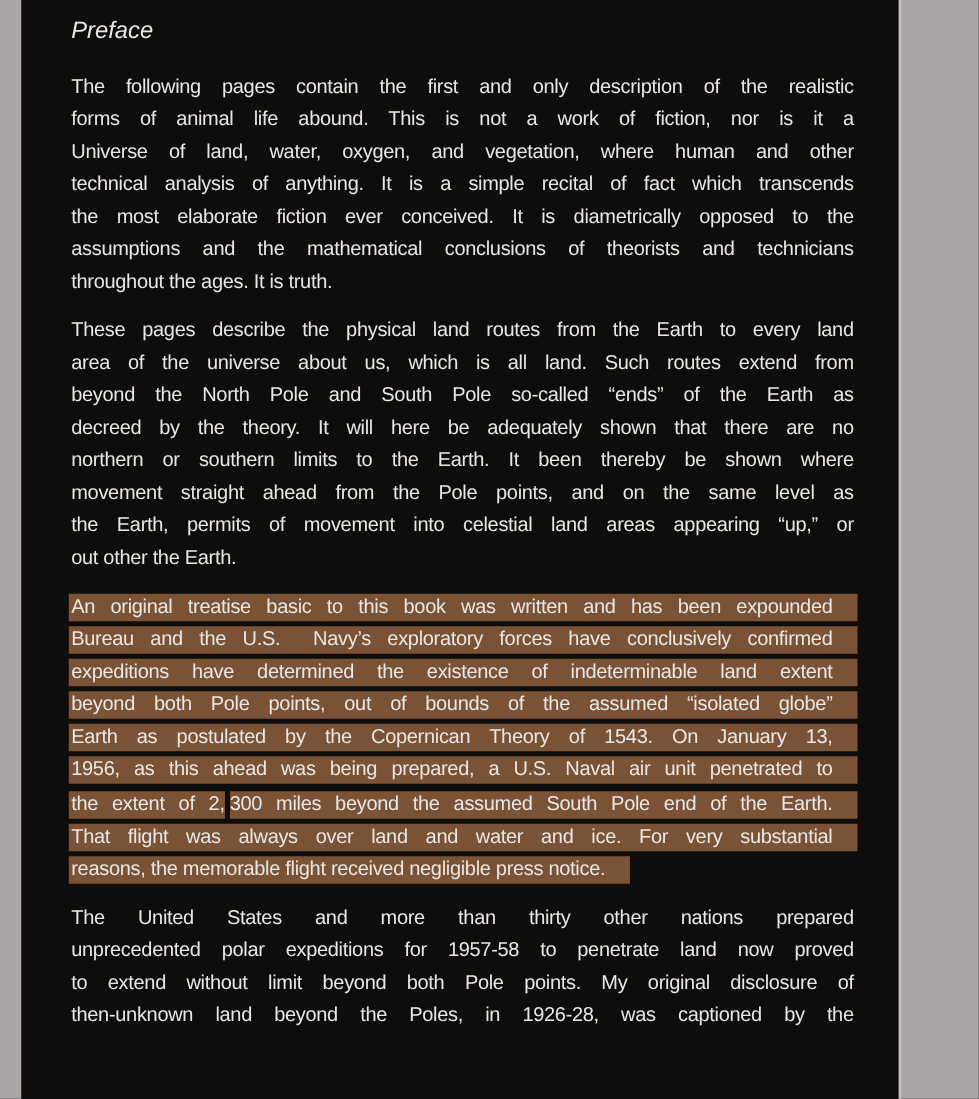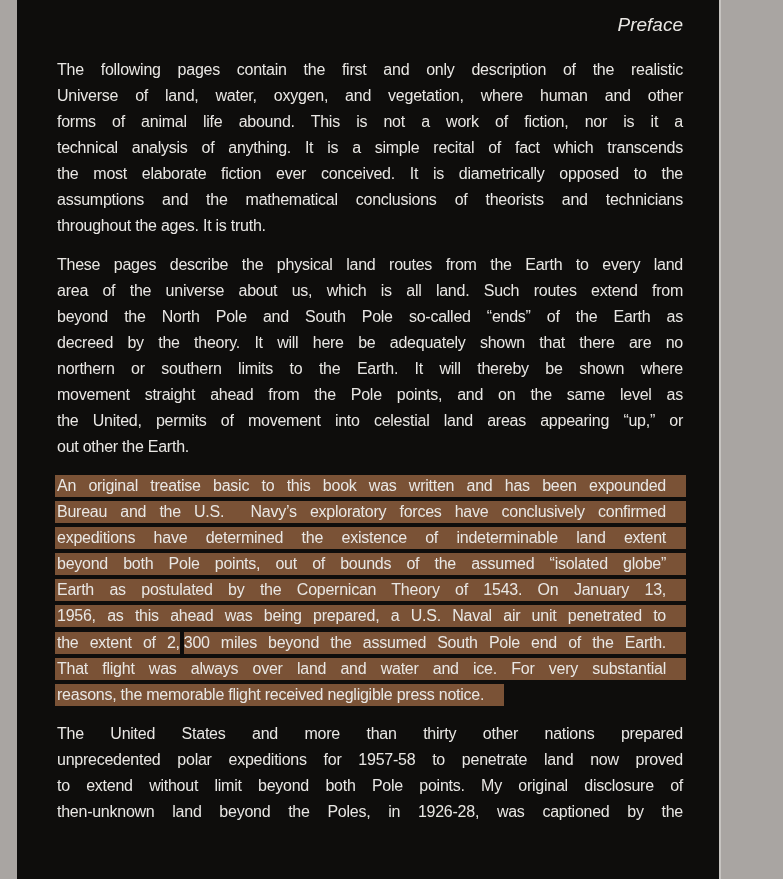--- a/index.html
+++ b/index.html
@@ -30,21 +30,21 @@
     border-left: 2px solid var(--gutter-edge);
   }
   .content {
     position: absolute; left: 57px; top: 12px; width: 626px;
     color: var(--text);
   }
   .title {
     font-style: italic;
     font-size: 19px;
     line-height: 26px;
-    text-align: right;
+    text-align: left;
     margin: 0 0 19px 0;
     font-weight: normal;
   }
   .paragraph { margin: 0 0 13px 0; }
   .line {
     font-size: 16px;
     line-height: 26px;
     letter-spacing: -0.25px;
     text-align: justify;
     text-align-last: justify;
@@ -68,35 +68,35 @@
 <body>
 
 <div class="gutter-left"></div>
 <div class="gutter-right"></div>
 
 <div class="content">
   <h1 class="title">Preface</h1>
   <div>
       <div class="paragraph">
         <div class="line"><span class="plain">The following pages contain the first and only description of the realistic</span></div>
+        <div class="line"><span class="plain">forms of animal life abound. This is not a work of fiction, nor is it a</span></div>
         <div class="line"><span class="plain">Universe of land, water, oxygen, and vegetation, where human and other</span></div>
-        <div class="line"><span class="plain">forms of animal life abound. This is not a work of fiction, nor is it a</span></div>
         <div class="line"><span class="plain">technical analysis of anything. It is a simple recital of fact which transcends</span></div>
         <div class="line"><span class="plain">the most elaborate fiction ever conceived. It is diametrically opposed to the</span></div>
         <div class="line"><span class="plain">assumptions and the mathematical conclusions of theorists and technicians</span></div>
         <div class="line lastline"><span class="plain">throughout the ages. It is truth.</span></div>
       </div>
       <div class="paragraph">
         <div class="line"><span class="plain">These pages describe the physical land routes from the Earth to every land</span></div>
         <div class="line"><span class="plain">area of the universe about us, which is all land. Such routes extend from</span></div>
         <div class="line"><span class="plain">beyond the North Pole and South Pole so-called “ends” of the Earth as</span></div>
         <div class="line"><span class="plain">decreed by the theory. It will here be adequately shown that there are no</span></div>
-        <div class="line"><span class="plain">northern or southern limits to the Earth. It will thereby be shown where</span></div>
+        <div class="line"><span class="plain">northern or southern limits to the Earth. It been thereby be shown where</span></div>
         <div class="line"><span class="plain">movement straight ahead from the Pole points, and on the same level as</span></div>
-        <div class="line"><span class="plain">the United, permits of movement into celestial land areas appearing “up,” or</span></div>
+        <div class="line"><span class="plain">the Earth, permits of movement into celestial land areas appearing “up,” or</span></div>
         <div class="line lastline"><span class="plain">out other the Earth.</span></div>
       </div>
       <div class="paragraph">
         <div class="line"><span class="hl">An original treatise basic to this book was written and has been expounded</span></div>
         <div class="line"><span class="hl">Bureau and the U.S.&nbsp; Navy’s exploratory forces have conclusively confirmed</span></div>
         <div class="line"><span class="hl">expeditions have determined the existence of indeterminable land extent</span></div>
         <div class="line"><span class="hl">beyond both Pole points, out of bounds of the assumed “isolated globe”</span></div>
         <div class="line"><span class="hl">Earth as postulated by the Copernican Theory of 1543. On January 13,</span></div>
         <div class="line"><span class="hl">1956, as this ahead was being prepared, a U.S. Naval air unit penetrated to</span></div>
         <div class="line"><span class="hl">the extent of 2,</span><span class="seam"></span><span class="hl">300 miles beyond the assumed South Pole end of the Earth.</span></div>

